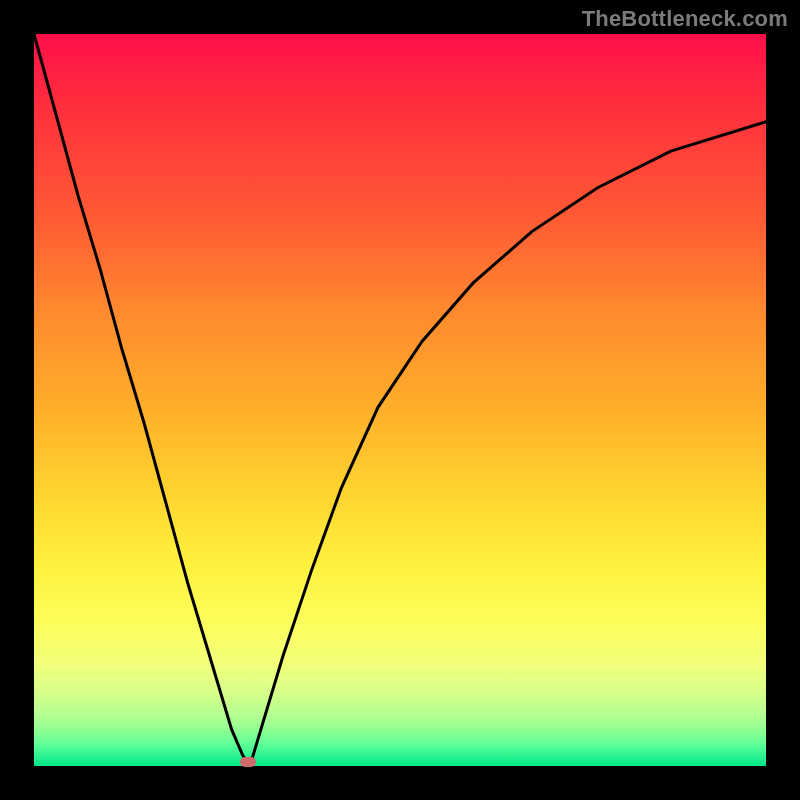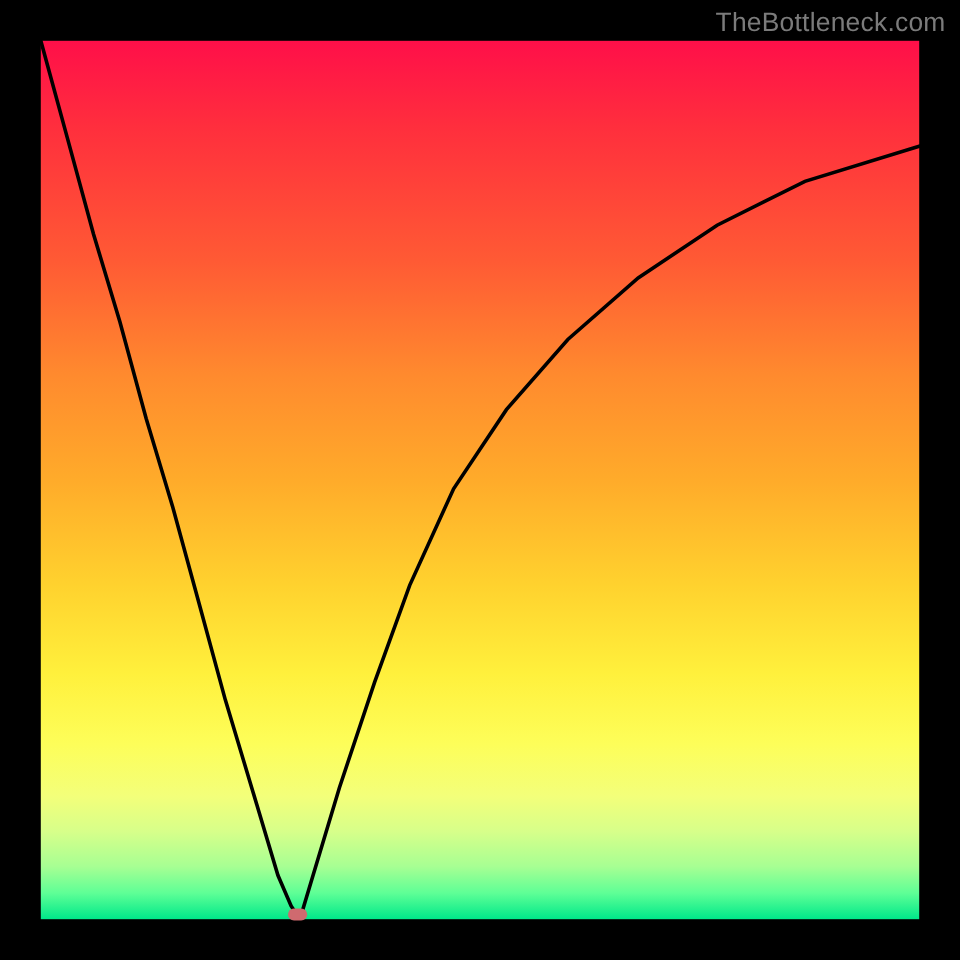--- a/index.html
+++ b/index.html
@@ -39,21 +39,21 @@
       #a7ff93 94%,
       #5fff96 97%,
       #00e88a 100%
     );
   }
   .watermark {
     position: absolute;
     top: 6px;
     right: 12px;
     font-size: 22px;
-    font-weight: 400;
+    font-weight: 700;
     color: #7b7b7b;
     letter-spacing: 0.2px;
     user-select: none;
   }
   svg.curve {
     position: absolute;
     left: 0;
     top: 0;
     width: 732px;
     height: 732px;

